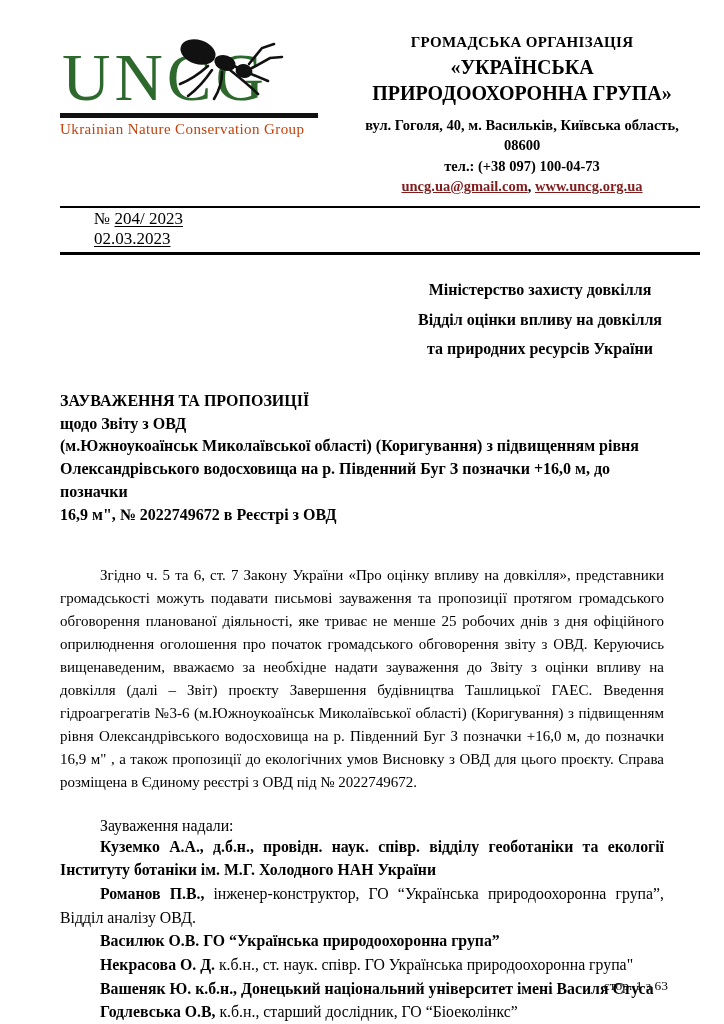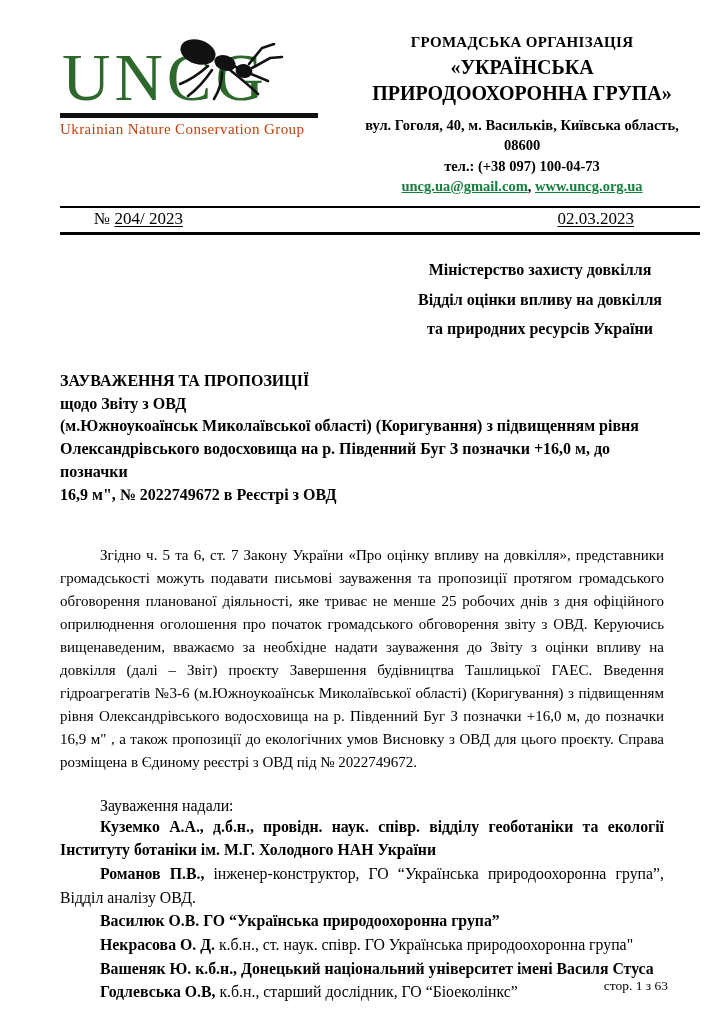--- a/index.html
+++ b/index.html
@@ -26,29 +26,30 @@
   .logo-subtitle {
     color:#c2410c; font-size:15px; letter-spacing:0.4px;
     margin-top:3px; white-space:nowrap;
   }
   .ant { position:absolute; left:92px; top:-14px; width:160px; height:78px; }
   .org-block { flex:1 1 auto; text-align:center; margin-left:30px; margin-right:-32px; padding-top:8px; }
   .org-type { font-weight:bold; font-size:15px; letter-spacing:0.3px; }
   .org-name { font-weight:bold; font-size:20px; line-height:1.3; margin-top:3px; }
   .org-address { font-weight:bold; font-size:14.5px; margin-top:9px; line-height:1.4; }
   .org-links { font-weight:bold; font-size:14.5px; line-height:1.4; }
-  .org-links a, .link { color:#15803d; text-decoration:underline; }
+  .org-links a, .link { color:#7f1d1d; text-decoration:underline; }
 
   
   .rule-band {
     margin-top:10px; margin-right:-36px;
     border-top:2px solid #000; border-bottom:3px solid #000;
     padding:1px 66px 3px 34px;
     display:flex; justify-content:space-between;
     font-size:17px;
+    flex-direction:column;
   }
   .u { text-decoration:underline; text-underline-offset:2px; }
 
   
   .addressee {
     margin-top:20px; margin-left:auto; width:248px;
     text-align:center; font-weight:bold; font-size:16px; line-height:1.85;
   }
 
   

